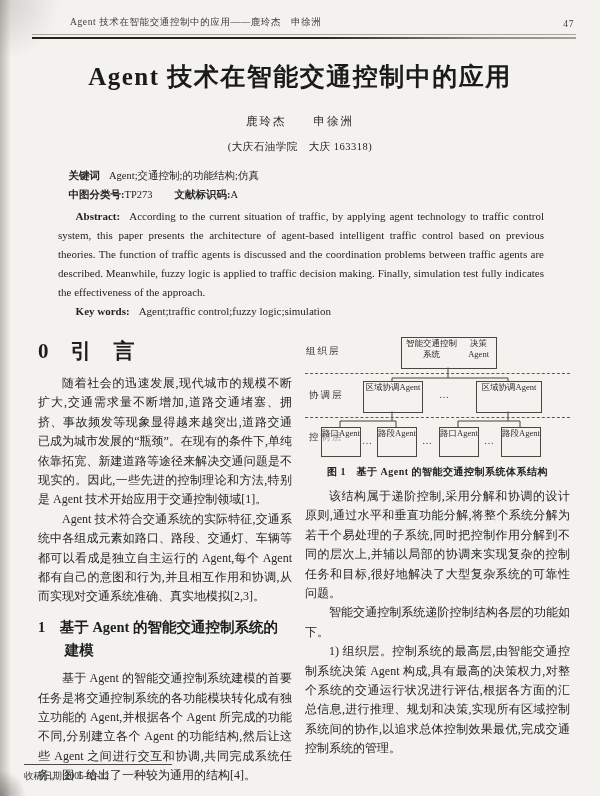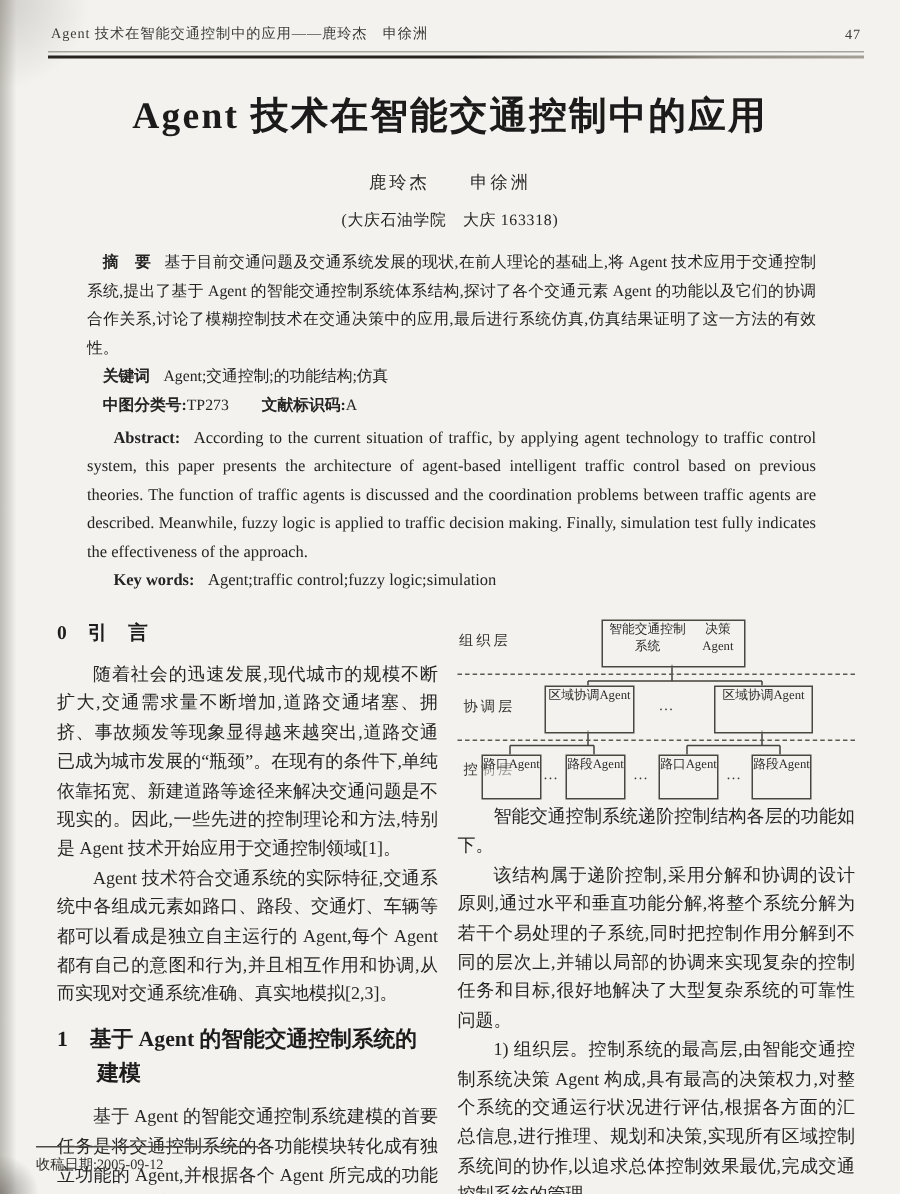--- a/index.html
+++ b/index.html
@@ -13,21 +13,21 @@
       radial-gradient(circle at 0% 100%, rgba(40,36,32,.45), rgba(40,36,32,0) 26px),
       radial-gradient(circle at 0% 0%, rgba(70,64,58,.20), rgba(70,64,58,0) 60px),
       #f3f2ee;
     color:#242424;
     font-family:"Liberation Serif","DejaVu Serif",serif;
   }
   
   .running-header {
     display:flex; justify-content:space-between; align-items:flex-end;
     padding:16px 26px 3px 34px;
-    font-size:9.5px; color:#3c3c3c; letter-spacing:.6px;
+    font-size:9.5px; color:#3c3c3c; letter-spacing:.6px;margin-left:36px;
   }
   .rule-a { height:1px; background:#a8a49b; margin:2px 24px 0 32px; }
   .rule-b { height:2px; margin:2px 24px 0 32px;
     background:linear-gradient(90deg,#26231f 52%,#59554d 68%,#8e897f 82%,#a5a096); }
   
   .article-title {
     text-align:center; font-size:25px; font-weight:700;
     margin:21px 0 0; letter-spacing:1.5px; color:#1b1b1b;
   }
   .authors { text-align:center; font-size:11.5px; margin-top:21px; letter-spacing:2px; color:#2a2a2a; }
@@ -40,21 +40,21 @@
   .b { font-weight:700; }
   .lblgap { margin-right:9px; }
   .valgap { margin-right:22px; }
   .abs-en { font-size:11px; line-height:19px; text-indent:1.6em; margin-top:3px !important; }
   .kw-en  { font-size:11px; line-height:19px; text-indent:1.6em; }
   
   .columns { display:flex; gap:13px; margin:16px 30px 0 38px; }
   .col-left  { width:254px; }
   .col-right { width:265px; }
   .sec-h {
-    font-size:13px; font-weight:700; margin:0 0 9px; color:#1d1d1d; letter-spacing:.5px;
+    font-size:21px; font-weight:700; margin:0 0 9px; color:#1d1d1d; letter-spacing:.5px;
   }
   .sec-h2 {
     font-size:14.5px; font-weight:700; margin:9px 0 7px; line-height:1.6;
     padding-left:1.85em; text-indent:-1.85em; color:#1d1d1d;
   }
   .bodyp {
     font-size:12px; line-height:19.4px; text-align:justify;
     margin:0; text-indent:2em; color:#262626;
   }
   
@@ -83,21 +83,20 @@
     <span>47</span>
   </div>
   <div class="rule-a"></div>
   <div class="rule-b"></div>
 
   <h1 class="article-title">Agent 技术在智能交通控制中的应用</h1>
   <div class="authors">鹿玲杰　　申徐洲</div>
   <div class="affiliation">(大庆石油学院　大庆 163318)</div>
 
   <div class="abstract-block">
-    <p class="abs-cn"><span class="b lblgap">摘　要</span><span>基于目前交通问题及交通系统发展的现状,在前人理论的基础上,将 Agent 技术应用于交通控制系统,提出了基于 Agent 的智能交通控制系统体系结构,探讨了各个交通元素 Agent 的功能以及它们的协调合作关系,讨论了模糊控制技术在交通决策中的应用,最后进行系统仿真,仿真结果证明了这一方法的有效性。</span></p>
     <p class="kw-cn"><span class="b lblgap">关键词</span><span>Agent;交通控制;的功能结构;仿真</span></p>
     <p class="kw-cn"><span class="b">中图分类号:</span><span class="valgap">TP273</span><span class="b">文献标识码:</span><span>A</span></p>
     <p class="abs-en"><span class="b lblgap">Abstract:</span><span>According to the current situation of traffic, by applying agent technology to traffic control system, this paper presents the architecture of agent-based intelligent traffic control based on previous theories. The function of traffic agents is discussed and the coordination problems between traffic agents are described. Meanwhile, fuzzy logic is applied to traffic decision making. Finally, simulation test fully indicates the effectiveness of the approach.</span></p>
     <p class="kw-en"><span class="b lblgap">Key words:</span><span>Agent;traffic control;fuzzy logic;simulation</span></p>
   </div>
 
   <div class="columns">
 
     <div class="col-left">
       <h2 class="sec-h">0　引　言</h2>
@@ -152,23 +151,24 @@
           <span>路口</span>
           <span>Agent</span>
         </div>
         <span class="dots" style="left:179px; top:98px;">…</span>
         <div class="box" style="left:196px; top:90px; width:38px; height:28px;">
           <span>路段</span>
           <span>Agent</span>
         </div>
       </div>
 
+      <div class="caption">图 1　基于 Agent 的智能交通控制系统体系结构</div>
 
+      <p class="bodyp">该结构属于递阶控制,采用分解和协调的设计原则,通过水平和垂直功能分解,将整个系统分解为若干个易处理的子系统,同时把控制作用分解到不同的层次上,并辅以局部的协调来实现复杂的控制任务和目标,很好地解决了大型复杂系统的可靠性问题。</p>
       <p class="bodyp">智能交通控制系统递阶控制结构各层的功能如下。</p>
-      <p class="bodyp">该结构属于递阶控制,采用分解和协调的设计原则,通过水平和垂直功能分解,将整个系统分解为若干个易处理的子系统,同时把控制作用分解到不同的层次上,并辅以局部的协调来实现复杂的控制任务和目标,很好地解决了大型复杂系统的可靠性问题。</p>
       <p class="bodyp">1) 组织层。控制系统的最高层,由智能交通控制系统决策 Agent 构成,具有最高的决策权力,对整个系统的交通运行状况进行评估,根据各方面的汇总信息,进行推理、规划和决策,实现所有区域控制系统间的协作,以追求总体控制效果最优,完成交通控制系统的管理。</p>
 
     </div>
   </div>
 
   <div class="footnote">
     <div class="fn-rule"></div>
     <div>收稿日期:2005-09-12</div>
   </div>
 

